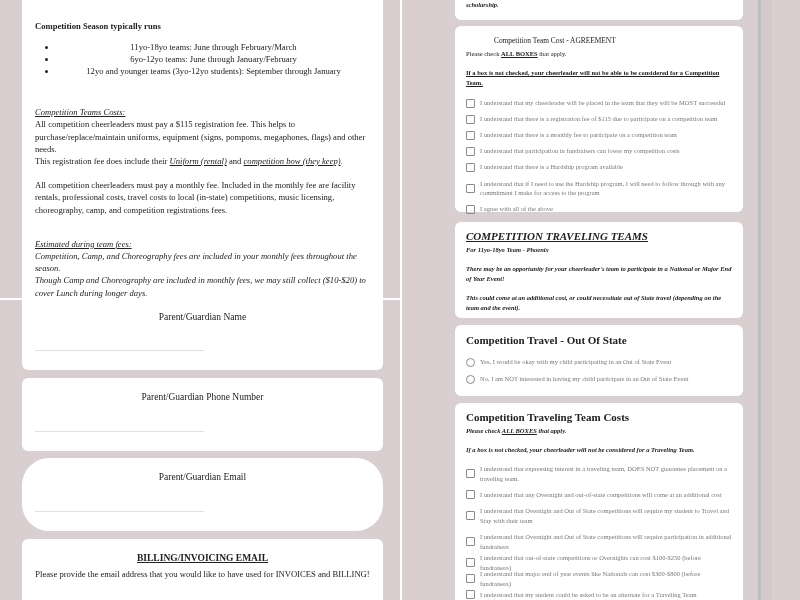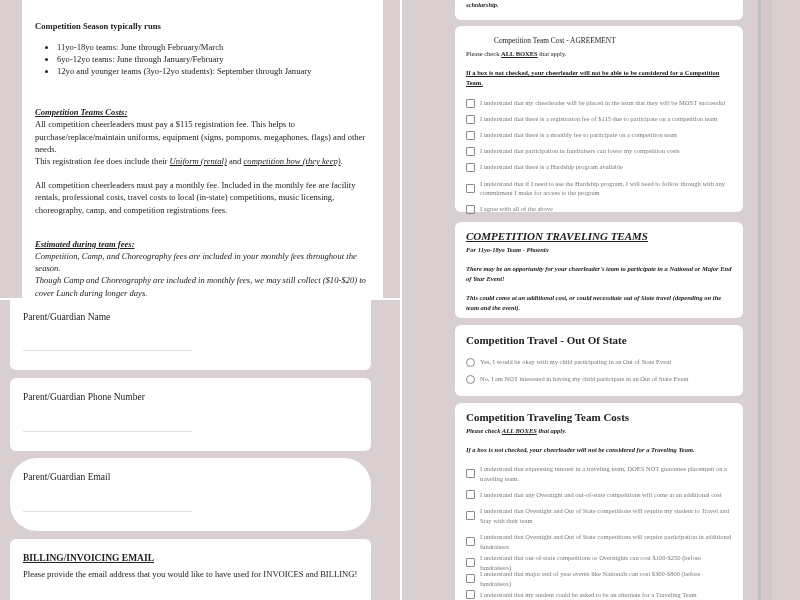--- a/index.html
+++ b/index.html
@@ -8,29 +8,29 @@
   #pane-lt { left: 0; top: 0; width: 400px; height: 298px; }
   #pane-lb { left: 0; top: 300px; width: 400px; height: 300px; }
   #pane-r { left: 402px; top: 0; width: 398px; height: 600px; }
   .divider-h { position: absolute; left: 0; top: 298px; width: 400px; height: 2px; background: #fff; }
   .divider-v { position: absolute; left: 400px; top: 0; width: 2px; height: 600px; background: #fff; }
   .card { position: absolute; background: #fff; border-radius: 6px; }
   
   #lt-card { left: 22px; top: -10px; width: 361px; height: 320px; border-radius: 0; padding: 30px 13px 0 13px; font-size: 8.6px; line-height: 12.2px; }
   .section-title { font-weight: bold; margin-bottom: 9px; }
   ul.bul { list-style: disc; padding-left: 22px; margin-bottom: 17px; }
-  ul.bul li { line-height: 12px; }
-  .u-it-b { font-weight: bold; font-style: italic; text-decoration: underline; }
+  ul.bul li { line-height: 12px; text-align: center; }
+  .u-it-b { font-weight: normal; font-style: italic; text-decoration: underline; }
   .u { text-decoration: underline; font-style: italic; }
   .it { font-style: italic; }
   p { margin: 0; }
   .gap { height: 12px; }
   .gap2 { height: 22px; }
   
-  .lb-card { left: 10px; width: 361px; padding: 12px 13px; }
+  .lb-card { left: 22px; width: 361px; padding: 12px 13px; text-align: center; }
   .q-label { font-size: 9.5px; color: #202124; }
   .input-line { position: absolute; left: 13px; bottom: 19px; width: 169px; height: 1px; background: #e0e0e0; }
   .billing-title { font-size: 9.5px; font-weight: bold; text-decoration: underline; margin-bottom: 6px; }
   .billing-desc { font-size: 8.6px; }
   
   .rc { left: 53px; width: 288px; padding: 10px 11px; font-size: 6.5px; line-height: 9.5px; }
   .scrollbar-track { position: absolute; left: 357px; top: 0; width: 13px; height: 600px; background: #d2c9cb; }
   .scrollbar-line { position: absolute; left: 356px; top: 0; width: 3px; height: 600px; background: #bdbdbd; }
   .rc-title { font-size: 7.4px; margin-bottom: 3px; margin-left: 28px; }
   .rc-title-b { font-size: 11px; font-weight: bold; margin-bottom: 3px; }

